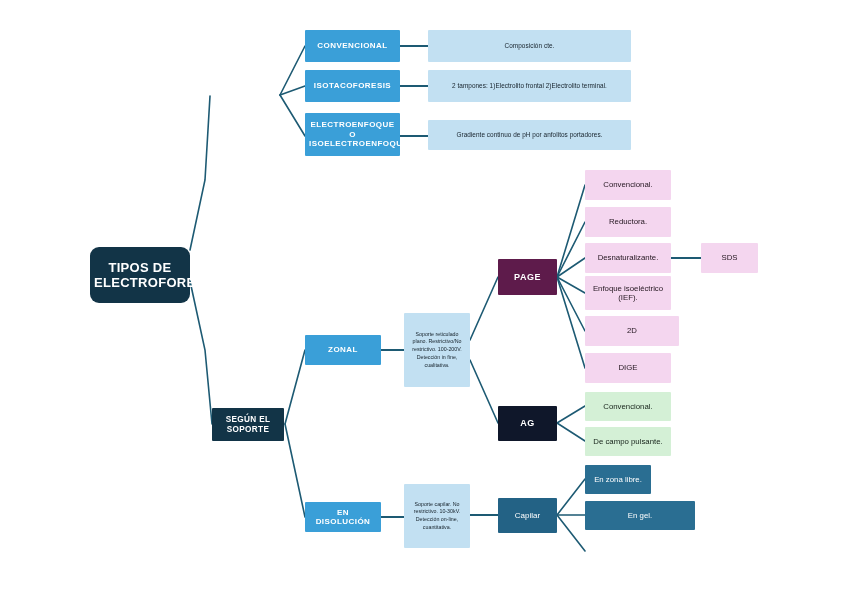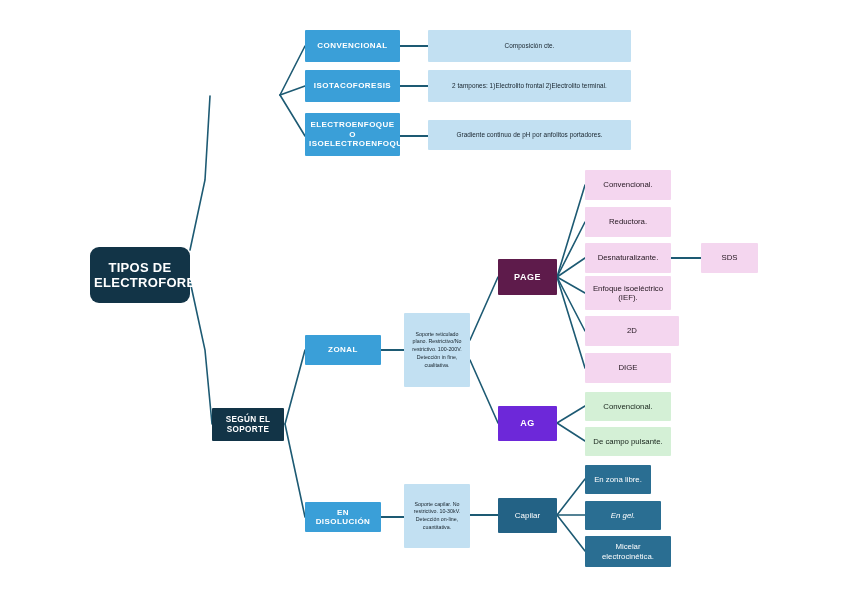--- a/index.html
+++ b/index.html
@@ -83,21 +83,21 @@
     font-size: 9px;
     letter-spacing: .5px;
   }
   .n-pink {
     background: #f4d6ef;
     color: #23161f;
     font-weight: normal;
     font-size: 7.8px;
   }
   .n-green {
-    background: #6d28d9;
+    background: #0f172a;
     color: #ffffff;
     font-weight: bold;
     font-size: 9px;
     letter-spacing: .5px;
   }
   .n-lightgreen {
     background: #d4f0d6;
     color: #16221a;
     font-weight: normal;
     font-size: 7.8px;
@@ -256,20 +256,17 @@
     <span class="nl">Detección on-line,</span>
     <span class="nl">cuantitativa.</span>
   </div>
 
   <div class="node n-tealdark" style="left:498px; top:498px; width:59px; height:35px;">
     <span class="nl">Capilar</span>
   </div>
   <div class="node n-teal" style="left:585px; top:465px; width:66px; height:29px;">
     <span class="nl">En zona libre.</span>
   </div>
-  <div class="node n-teal" style="left:585px; top:501px; width:76px; height:29px;font-style:italic;">
+  <div class="node n-teal" style="left:585px; top:501px; width:110px; height:29px;">
     <span class="nl">En gel.</span>
   </div>
-  <div class="node n-teal" style="left:585px; top:536px; width:86px; height:31px;">
-    <span class="nl">Micelar electrocinética.</span>
-  </div>
 
 </div>
 
 </body></html>

